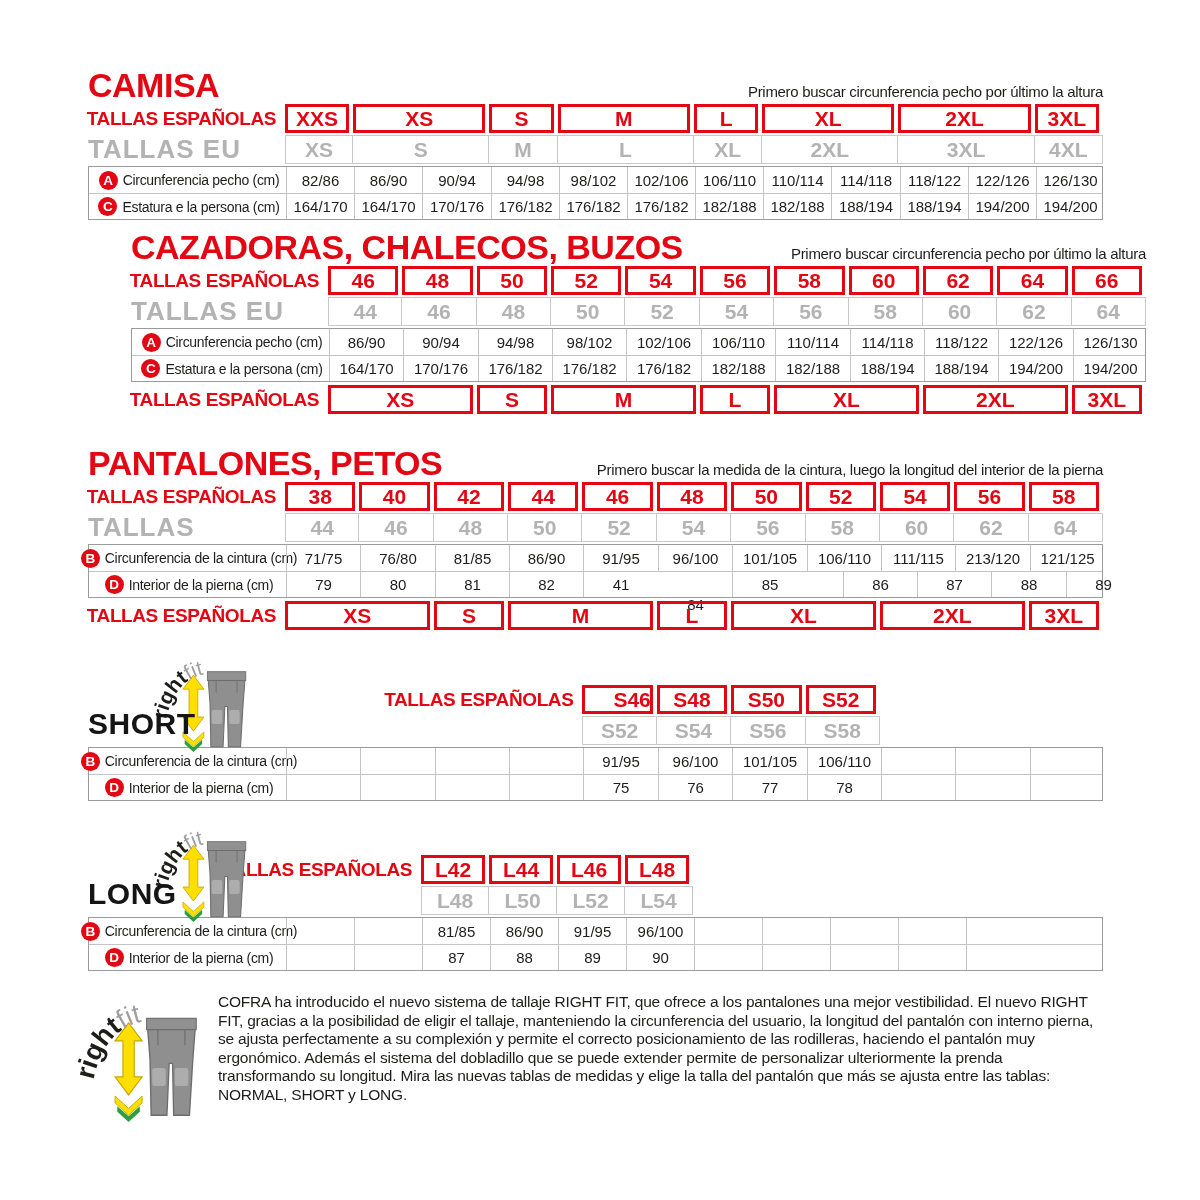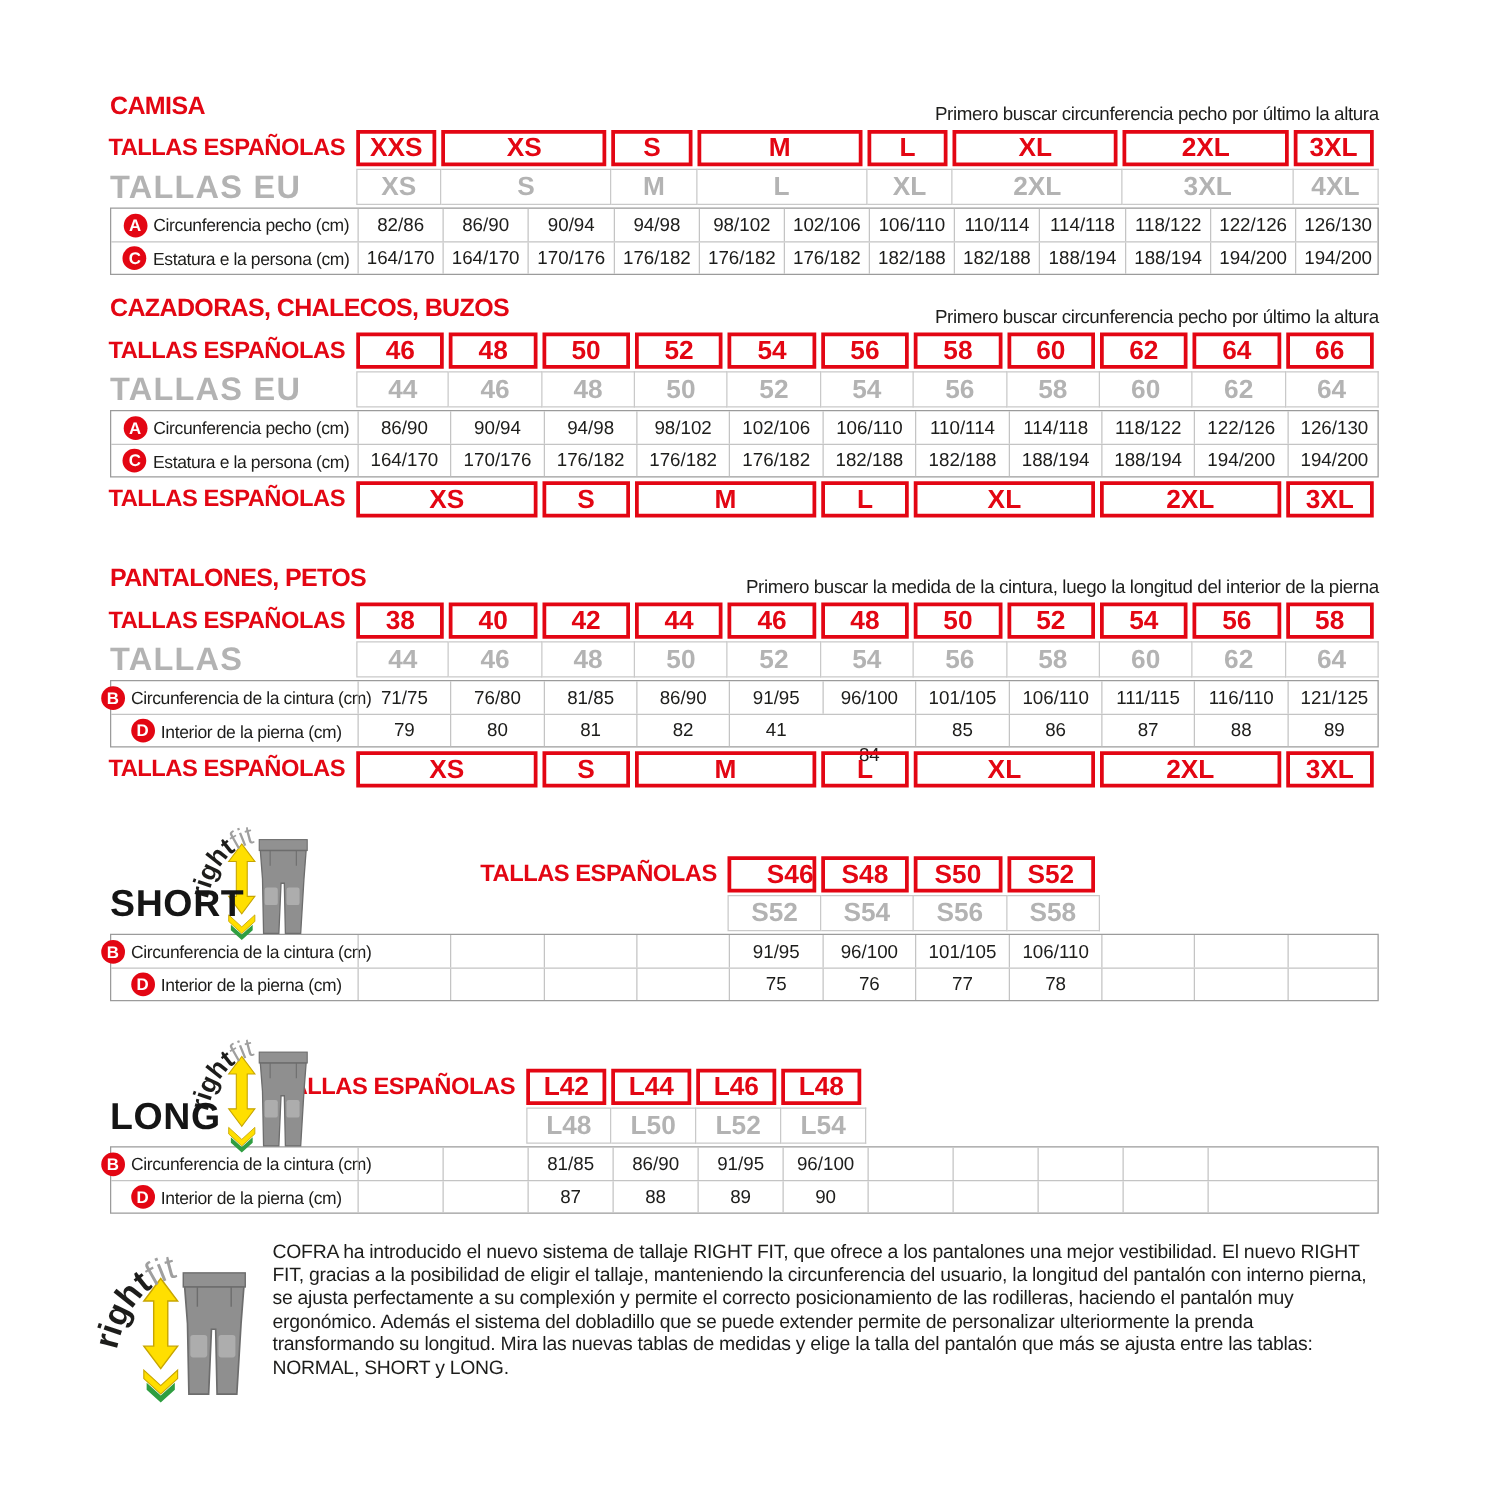--- a/index.html
+++ b/index.html
@@ -2,24 +2,24 @@
 <html><head>
 <meta charset="utf-8">
 <style>
   * { margin:0; padding:0; box-sizing:border-box; }
   html,body { width:1200px; height:1200px; background:#fff; overflow:hidden;
     font-family:"Liberation Sans", sans-serif; color:#1d1d1b; }
   :root { --red:#e30613; --gray:#b3b3b3; --line:#c4c4c4; --line-dark:#9b9b9b; }
   .page { padding:70px 0 0 88px; width:1200px; }
   section { width:1015px; }
   .sec-head { display:flex; justify-content:space-between; align-items:flex-end; margin-bottom:4px; }
-  .sec-title { font-size:20px; font-weight:800; color:var(--red); letter-spacing:-0.5px; line-height:30px; }
+  .sec-title { font-size:34px; font-weight:800; color:var(--red); letter-spacing:-0.5px; line-height:30px; }
   .sec-note { font-size:15px; color:#1d1d1b; letter-spacing:-0.3px; }
   #sec-camisa { margin-bottom:12px; }
-  #sec-caz { margin-bottom:34px; }
+  #sec-caz { margin-bottom:34px;margin-left:43px; }
   #sec-pant { margin-bottom:55px; }
   #sec-short { margin-bottom:54px; }
   #sec-long { margin-bottom:22px; }
 
   .hdr-row { display:flex; align-items:stretch; height:29px; margin-bottom:2px; }
   .hdr-spacer { display:flex; justify-content:flex-end; align-items:center; padding-right:9px; flex:0 0 auto; }
   .red-label { color:var(--red); font-weight:700; font-size:19px; letter-spacing:-0.4px; white-space:nowrap; }
   .red-box { border:3px solid var(--red); color:var(--red); font-weight:700; font-size:21px;
     display:flex; align-items:center; justify-content:center; margin-right:4px; flex:0 0 auto; }
   .gray-row { display:flex; height:29px; margin-bottom:2px; }
@@ -292,36 +292,36 @@
             </div>
             <div class="vcell" style="width: 74px;">71/75</div>
             <div class="vcell" style="width: 75px;">76/80</div>
             <div class="vcell" style="width: 74px;">81/85</div>
             <div class="vcell" style="width: 74px;">86/90</div>
             <div class="vcell" style="width: 75px;">91/95</div>
             <div class="vcell" style="width: 74px;">96/100</div>
             <div class="vcell" style="width: 75px;">101/105</div>
             <div class="vcell" style="width: 74px;">106/110</div>
             <div class="vcell" style="width: 74px;">111/115</div>
-            <div class="vcell" style="width: 75px;">116/110</div>
+            <div class="vcell" style="width: 75px;">213/120</div>
             <div class="vcell" style="width: 74px;">121/125</div>
           </div>
           <div class="drow">
             <div class="lbl">
               <div class="circle">D</div>
               <div class="lbl-text">Interior de la pierna (cm)</div>
             </div>
             <div class="vcell" style="width: 74px;">79</div>
             <div class="vcell" style="width: 75px; text-align: right;">80</div>
             <div class="vcell" style="width: 74px;">81</div>
             <div class="vcell" style="width: 74px;">82</div>
             <div class="vcell" style="width: 75px;">41</div>
             <div class="vcell" style="width: 74px; margin-top: 32px;">84</div>
             <div class="vcell" style="width: 75px;">85</div>
-            <div class="vcell" style="width: 74px;">86</div>
+            <div class="vcell" style="width: 74px; margin-left: 36px;">86</div>
             <div class="vcell" style="width: 74px;">87</div>
             <div class="vcell" style="width: 75px;">88</div>
             <div class="vcell" style="width: 74px;">89</div>
           </div>
         </div>
         <div class="hdr-row">
           <div class="hdr-spacer" style="width: 197px;">
             <div class="red-label">TALLAS ESPAÑOLAS</div>
           </div>
           <div class="red-box" style="width: 144.72px;">XS</div>

